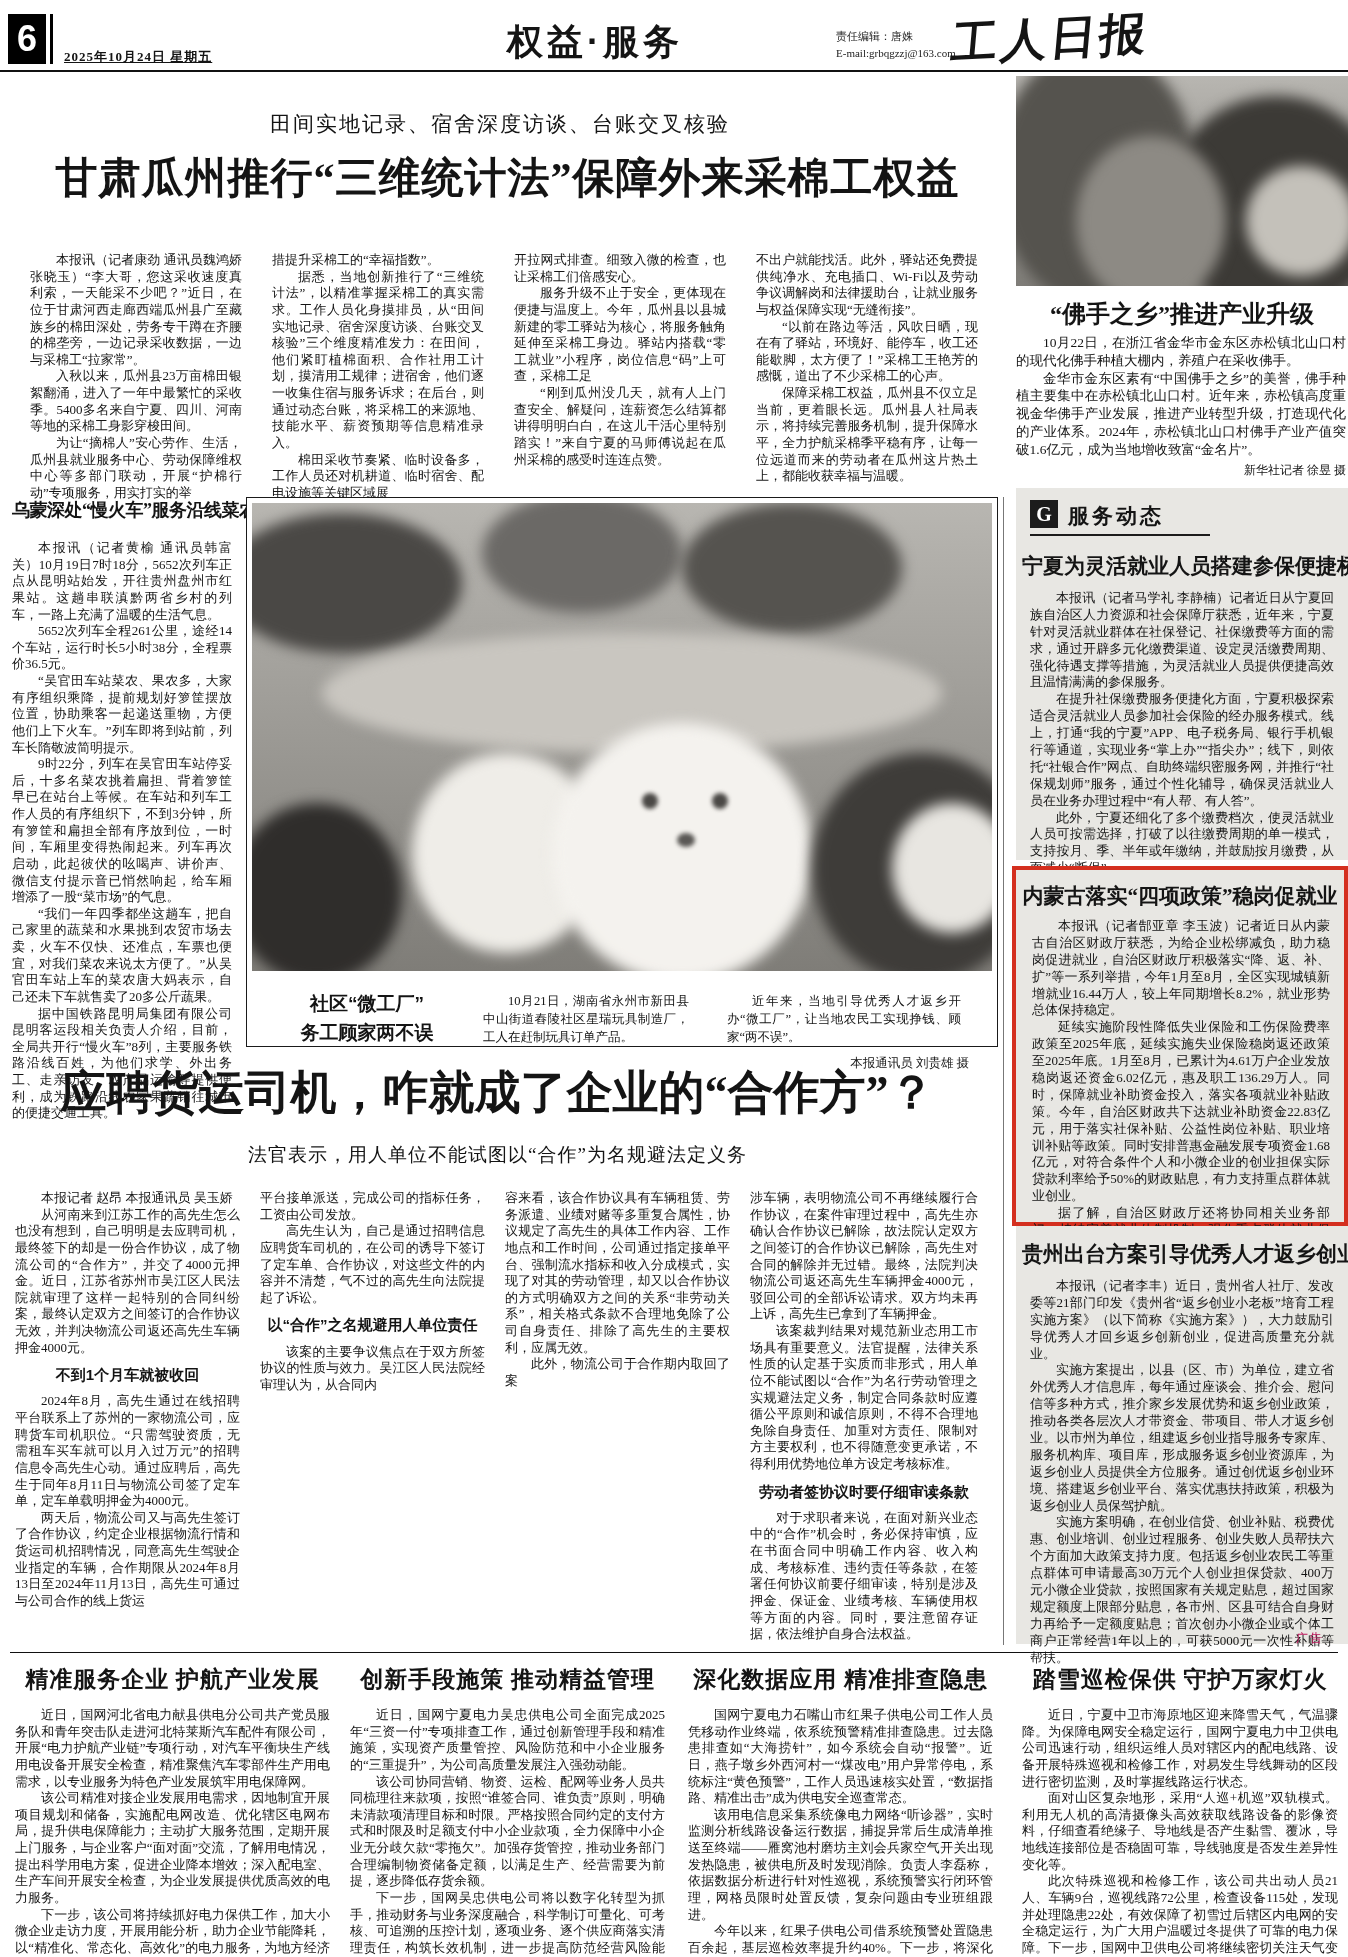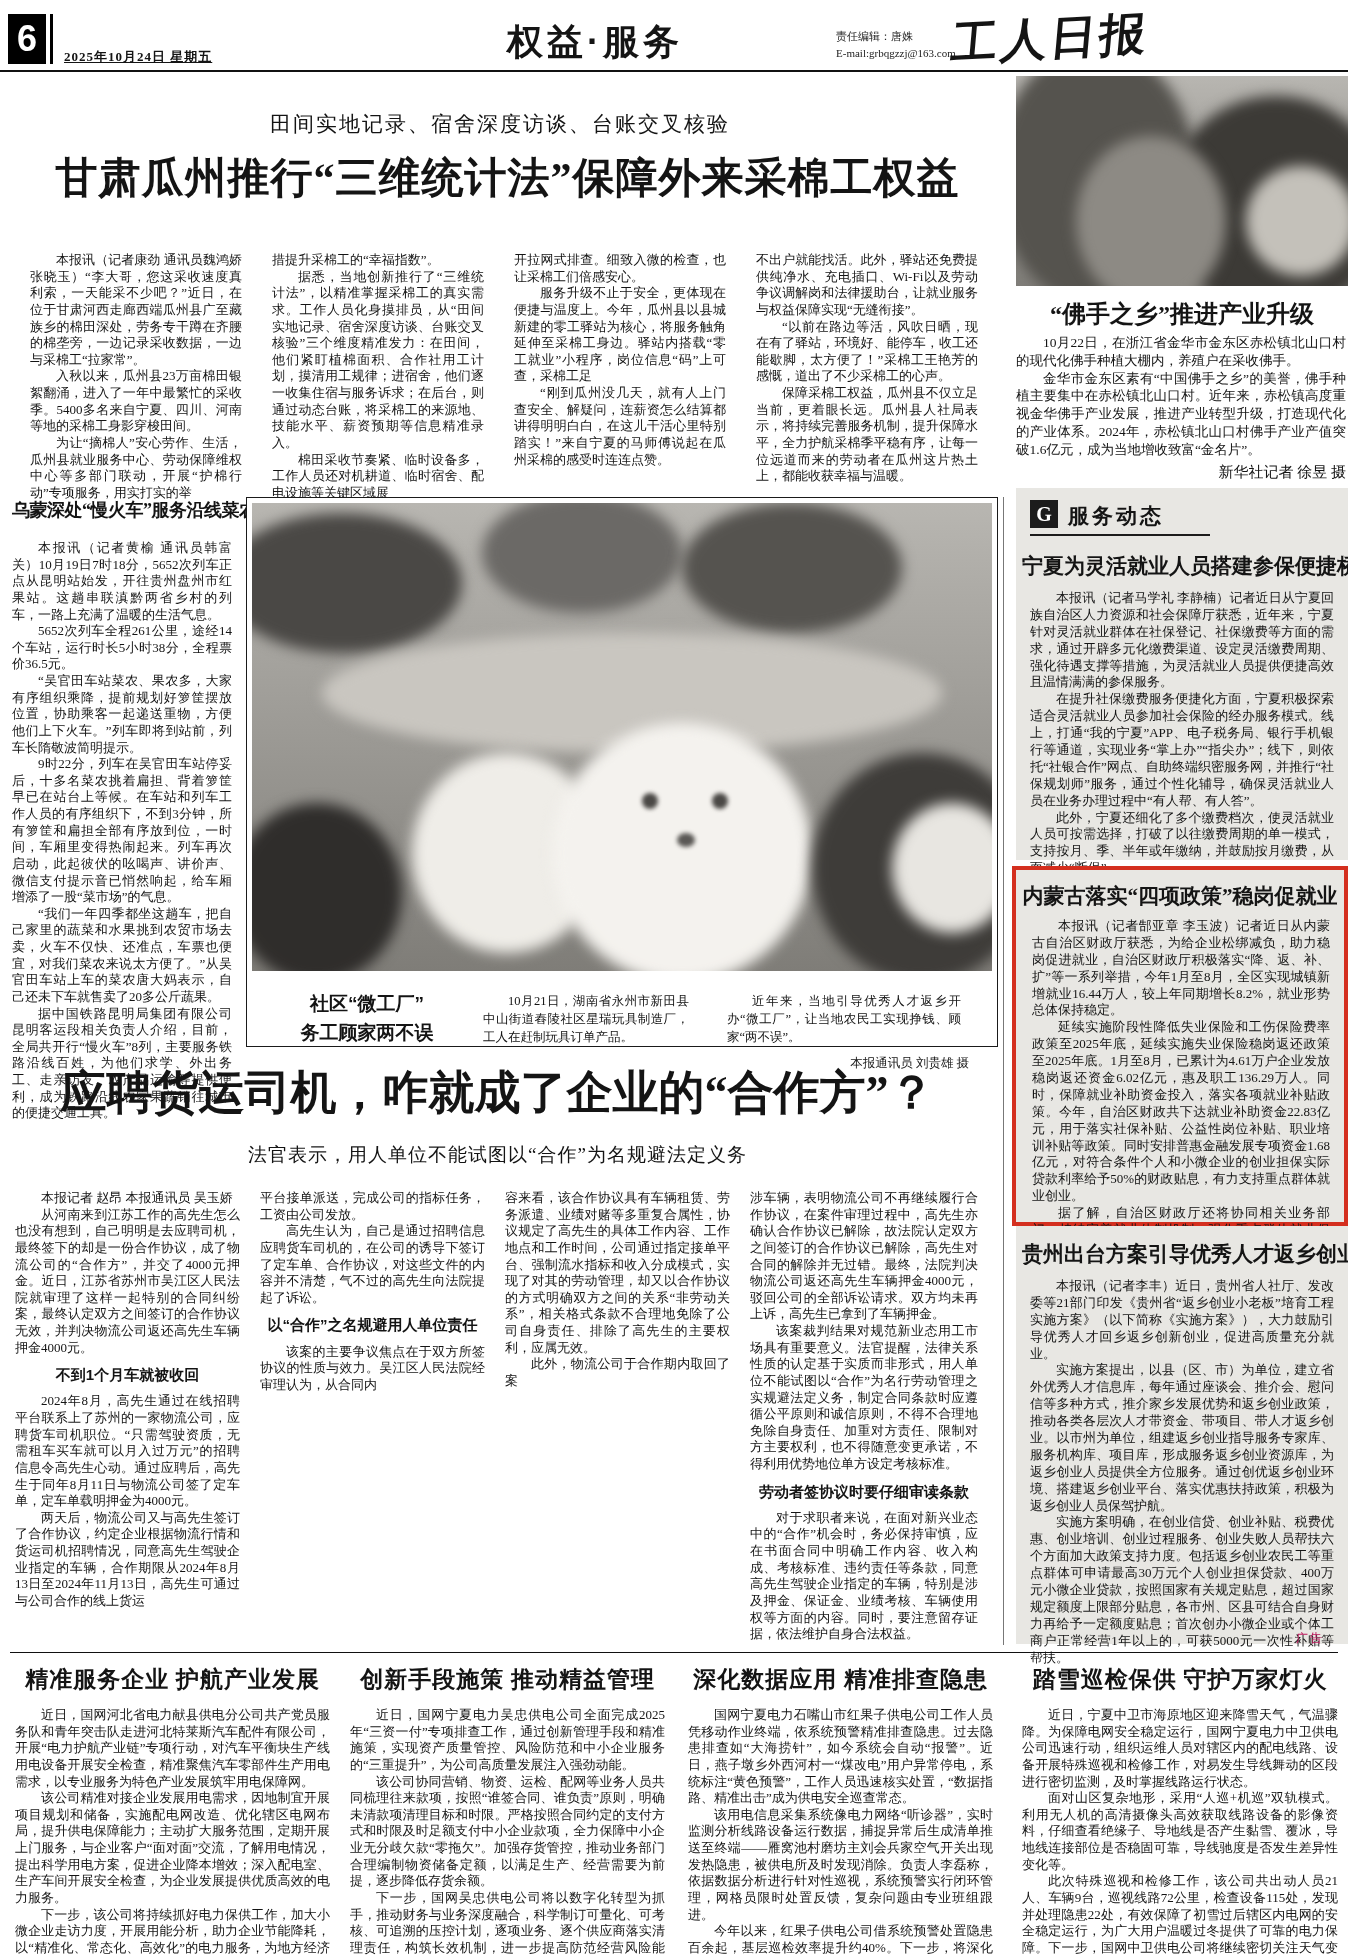--- a/index.html
+++ b/index.html
@@ -25,21 +25,21 @@
   .h-side{font-size:21px;font-weight:900;text-align:center;white-space:nowrap;}
   .h-bottom{font-size:23px;font-weight:900;text-align:center;white-space:nowrap;letter-spacing:1px;}
   
   .col{font-size:13px;line-height:1.28;text-align:justify;text-justify:inter-ideograph;}
   .col p{margin:0;text-indent:2em;}
   .col p.cont{text-indent:0;}
   .subhead{font-family:"Liberation Sans",sans-serif;font-weight:bold;font-size:15px;
            text-align:center;margin:9px 0;text-indent:0;}
   .byline{font-size:13px;margin:0 0 10px 0;}
   .byline-r{float:right;}
-  .credit{text-align:right;font-size:15px;margin-top:4px;}
+  .credit{text-align:right;font-size:12px;margin-top:4px;}
   
   .photoframe{border:1.5px solid #1a1a1a;background:#fff;}
   .photo{position:relative;overflow:hidden;background:linear-gradient(180deg,#b8b6b1 0%,#a19f9a 40%,#7f7d78 100%);}
   .blob{position:absolute;border-radius:50%;filter:blur(7px);}
   .capTitle{font-family:"Liberation Sans",sans-serif;font-weight:bold;font-size:19px;
             text-align:center;line-height:1.5;}
   .cap{font-size:12.5px;line-height:1.45;text-align:justify;}
   .cap p{margin:8px;text-indent:2em;}
   
   .panel{background:#e8e7e3;}
@@ -163,21 +163,21 @@
     <p>该案的主要争议焦点在于双方所签协议的性质与效力。吴江区人民法院经审理认为，从合同内</p>
   </div>
   <div class="abs col" style="left:505px;top:1190px;width:225px;height:455px;">
     <p class="cont">容来看，该合作协议具有车辆租赁、劳务派遣、业绩对赌等多重复合属性，协议规定了高先生的具体工作内容、工作地点和工作时间，公司通过指定接单平台、强制流水指标和收入分成模式，实现了对其的劳动管理，却又以合作协议的方式明确双方之间的关系“非劳动关系”，相关格式条款不合理地免除了公司自身责任、排除了高先生的主要权利，应属无效。</p>
     <p>此外，物流公司于合作期内取回了案</p>
   </div>
   <div class="abs col" style="left:750px;top:1190px;width:228px;height:455px;">
     <p class="cont">涉车辆，表明物流公司不再继续履行合作协议，在案件审理过程中，高先生亦确认合作协议已解除，故法院认定双方之间签订的合作协议已解除，高先生对合同的解除并无过错。最终，法院判决物流公司返还高先生车辆押金4000元，驳回公司的全部诉讼请求。双方均未再上诉，高先生已拿到了车辆押金。</p>
     <p>该案裁判结果对规范新业态用工市场具有重要意义。法官提醒，法律关系性质的认定基于实质而非形式，用人单位不能试图以“合作”为名行劳动管理之实规避法定义务，制定合同条款时应遵循公平原则和诚信原则，不得不合理地免除自身责任、加重对方责任、限制对方主要权利，也不得随意变更承诺，不得利用优势地位单方设定考核标准。</p>
     <h4 class="subhead">劳动者签协议时要仔细审读条款</h4>
-    <p>对于求职者来说，在面对新兴业态中的“合作”机会时，务必保持审慎，应在书面合同中明确工作内容、收入构成、考核标准、违约责任等条款，同意高先生驾驶企业指定的车辆，特别是涉及押金、保证金、业绩考核、车辆使用权等方面的内容。同时，要注意留存证据，依法维护自身合法权益。</p>
+    <p>对于求职者来说，在面对新兴业态中的“合作”机会时，务必保持审慎，应在书面合同中明确工作内容、收入构成、考核标准、违约责任等条款，在签署任何协议前要仔细审读，特别是涉及押金、保证金、业绩考核、车辆使用权等方面的内容。同时，要注意留存证据，依法维护自身合法权益。</p>
   </div>
 
   <div class="abs vrule" style="left:1003px;top:497px;height:1148px;"></div>
 
   <div class="abs panel" style="left:1016px;top:488px;width:332px;height:372px;">
     <div class="abs gtag" style="left:14px;top:12px;">G</div>
     <div class="abs glabel" style="left:52px;top:14px;">服务动态</div>
     <div class="abs gline" style="left:14px;top:46px;width:180px;"></div>
     <div class="abs h-side" style="left:6px;top:64px;width:320px;">宁夏为灵活就业人员搭建参保便捷桥梁</div>
     <div class="abs side-col" style="left:14px;top:102px;width:304px;">

